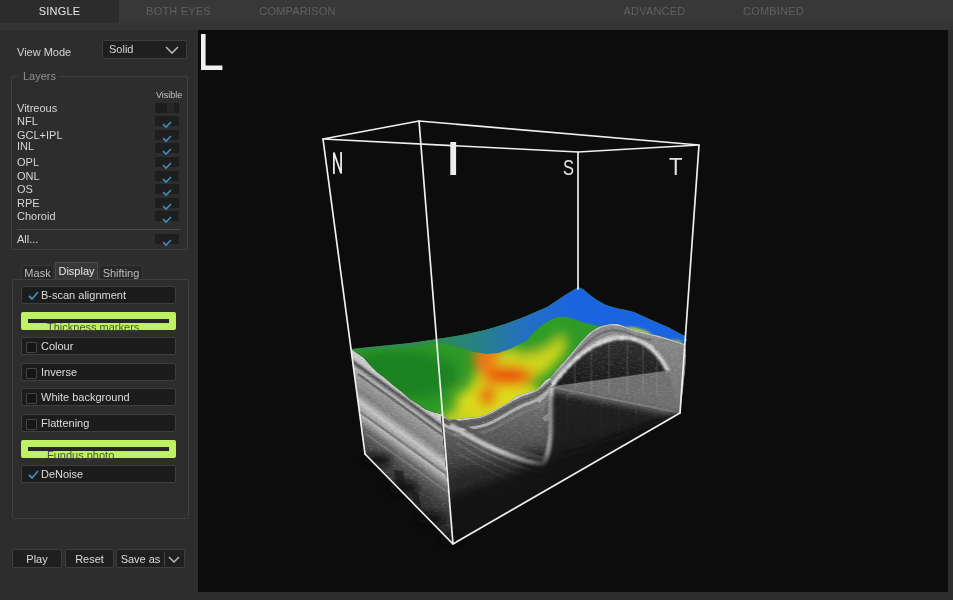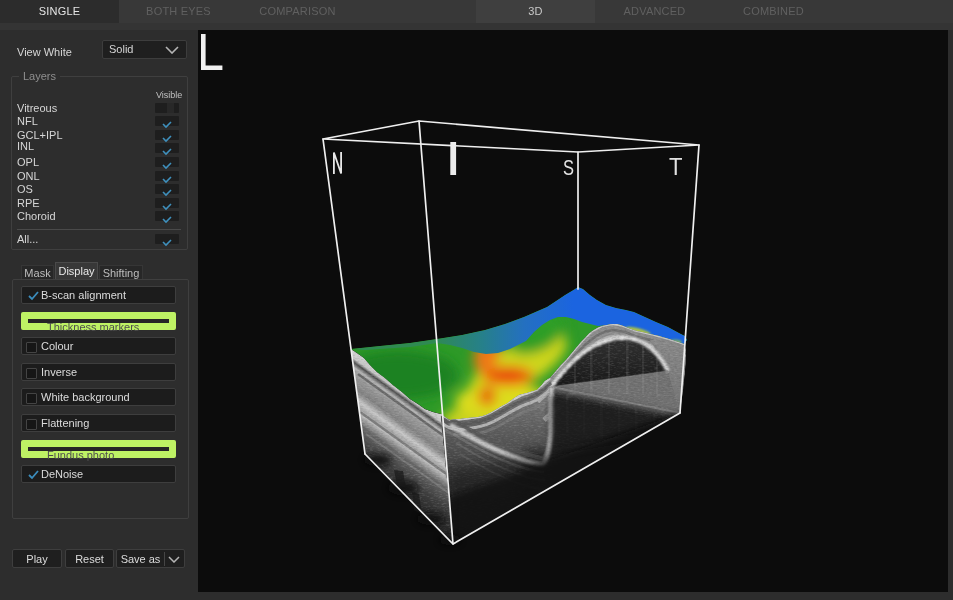--- a/index.html
+++ b/index.html
@@ -24,28 +24,27 @@
   .crow.dis span{color:#4e4e4e;}
   .cbox{position:absolute;left:4px;top:4px;width:9px;height:9px;background:#161616;border:1px solid #444;border-radius:1px;}
   .btn{position:absolute;top:519px;height:19px;background:#1f1f1f;border:1px solid #3e3e3e;border-radius:2px;color:#dcdcdc;font-size:11px;text-align:center;line-height:18px;box-sizing:border-box;}
 </style>
 </head>
 <body>
   <div class="tabbar">
     <div class="tab sel" style="left:0px;">SINGLE</div>
     <div class="tab" style="left:119px;">BOTH EYES</div>
     <div class="tab" style="left:238px;">COMPARISON</div>
-    <div class="tab cur" style="left:476px;">3D</div>
     <div class="tab" style="left:595px;">ADVANCED</div>
     <div class="tab" style="left:714px;">COMBINED</div>
   </div>
   <div class="tabstrip"></div>
   <div class="side">
 
-    <div class="lbl" style="left:17px;top:16px;">View White</div>
+    <div class="lbl" style="left:17px;top:16px;">View Mode</div>
     <div class="combo" style="top:10px;">Solid
       <svg width="14" height="8" style="position:absolute;right:7px;top:5px;">
         <path d="M1 1 L7 7 L13 1" stroke="#b5b5b5" stroke-width="1.6" fill="none"></path>
       </svg>
     </div>
     <div class="gbox" style="left:11px;top:46px;width:175px;height:172px;"></div>
     <div class="gtitle" style="top:40px;">Layers</div>
     <div class="lbl" style="left:156px;top:60px;font-size:9px;color:#c0c0c0;">Visible</div>
     <div id="layers">
       <div class="row-lbl" style="top:71.5px;">Vitreous</div>

